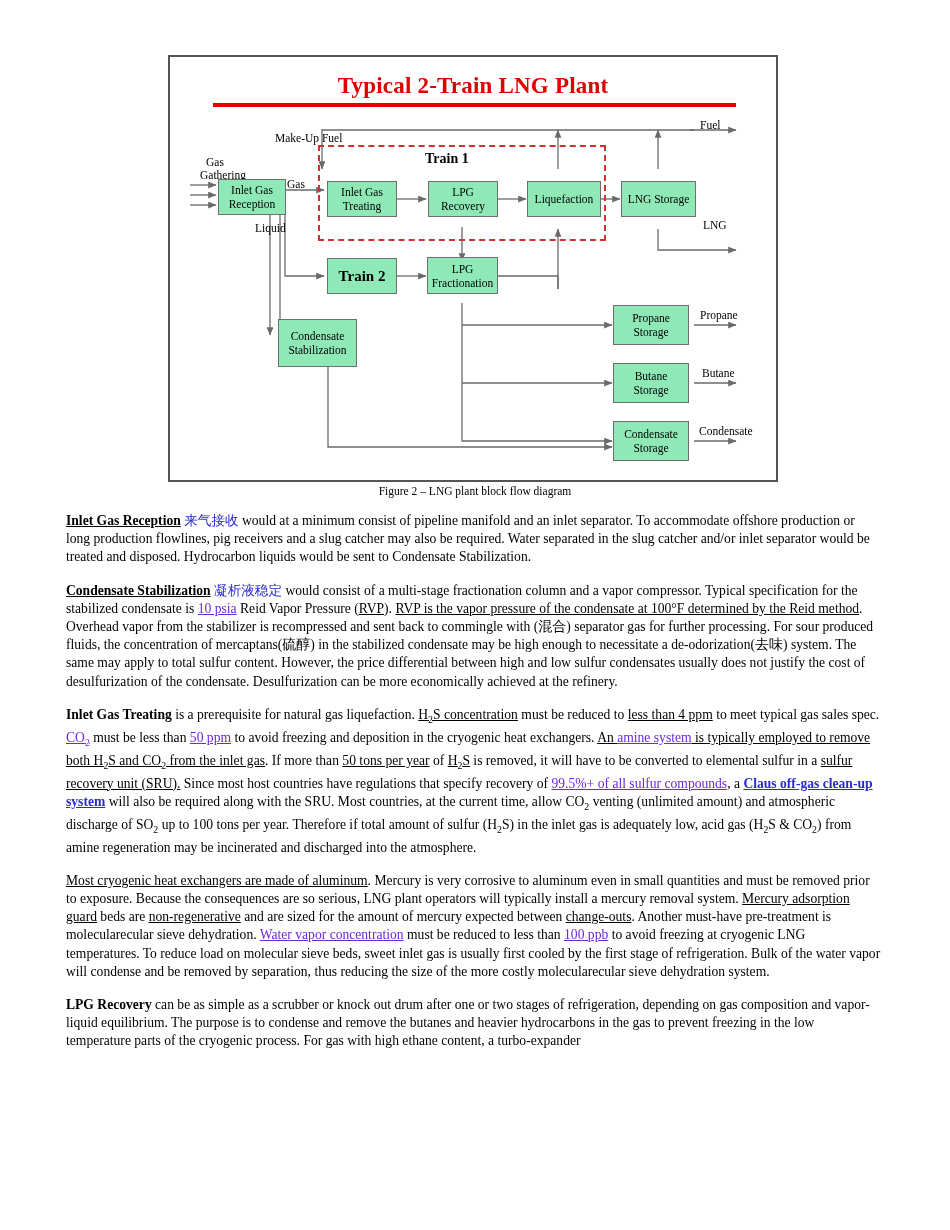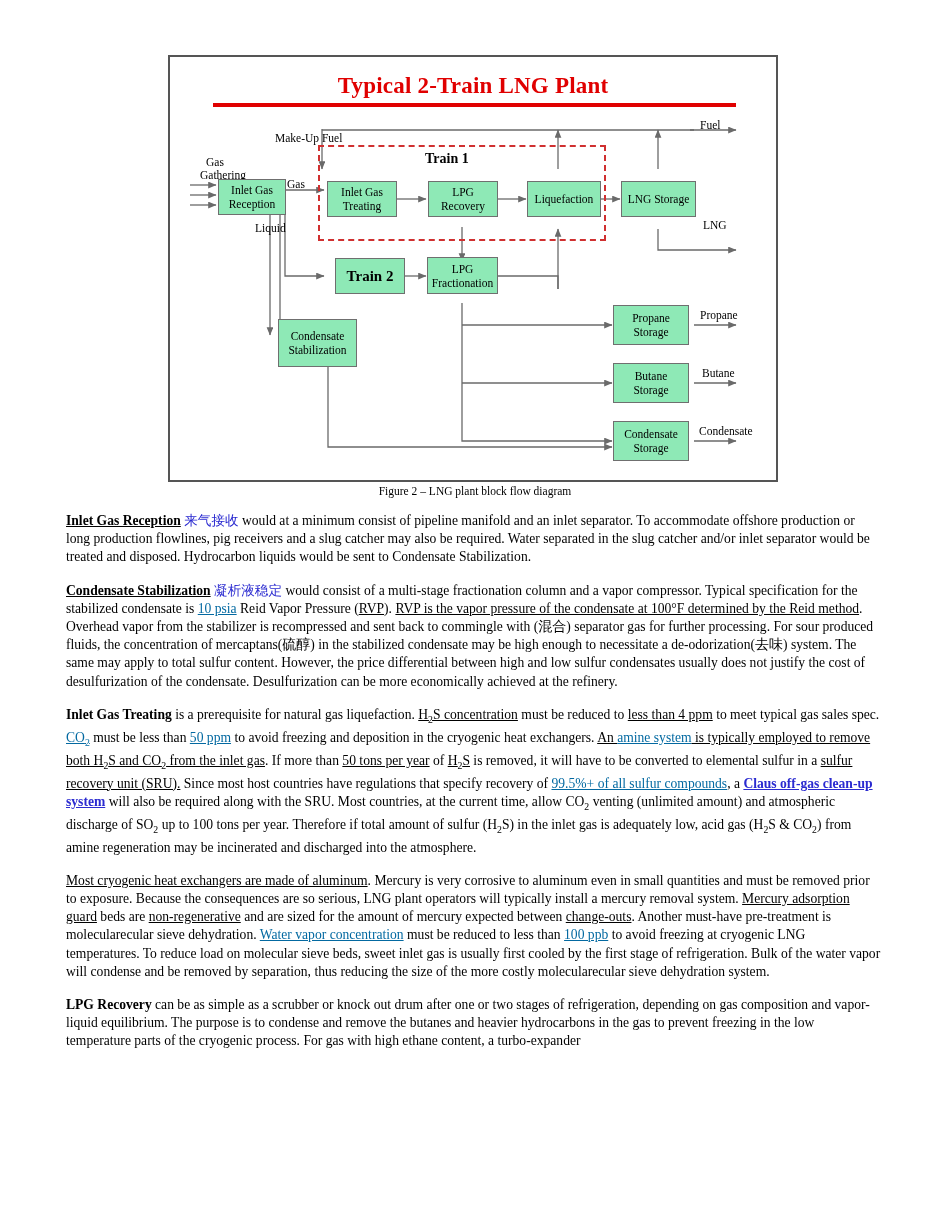--- a/index.html
+++ b/index.html
@@ -76,21 +76,21 @@
     font-size:13.6px; line-height:18.2px;
     text-align:left;
     font-family:"Liberation Serif","DejaVu Serif",serif;
   }
   .body-text p { margin:0 0 15px 0; }
   .bu { font-weight:bold; text-decoration:underline; }
   .b  { font-weight:bold; }
   .u  { text-decoration:underline; }
   .cn { color:#2a2ad0; }
   .cn-sm { font-size:14px; }
-  .lnk { color:#0369a1; text-decoration:underline; }
+  .lnk { color:#6d28d9; text-decoration:underline; }
   .lnk-b { color:#2a2ad0; text-decoration:underline; font-weight:bold; }
   sub { font-size:.72em; }
 </style>
 </head>
 <body>
 
 <div class="page">
 
   <div class="fig-frame">
 
@@ -189,21 +189,21 @@
       </div>
 
       <div class="node" style="left:357px; top:124px; width:74px; height:36px;">
         <span>Liquefaction</span>
       </div>
 
       <div class="node" style="left:451px; top:124px; width:75px; height:36px;">
         <span>LNG Storage</span>
       </div>
 
-      <div class="node bold" style="left:157px; top:201px; width:70px; height:36px;margin-left:8px;">
+      <div class="node bold" style="left:157px; top:201px; width:70px; height:36px;">
         <span>Train 2</span>
       </div>
 
       <div class="node" style="left:257px; top:200px; width:71px; height:37px;">
         <span>LPG</span>
         <span>Fractionation</span>
       </div>
 
       <div class="node" style="left:108px; top:262px; width:79px; height:48px;">
         <span>Condensate</span>

